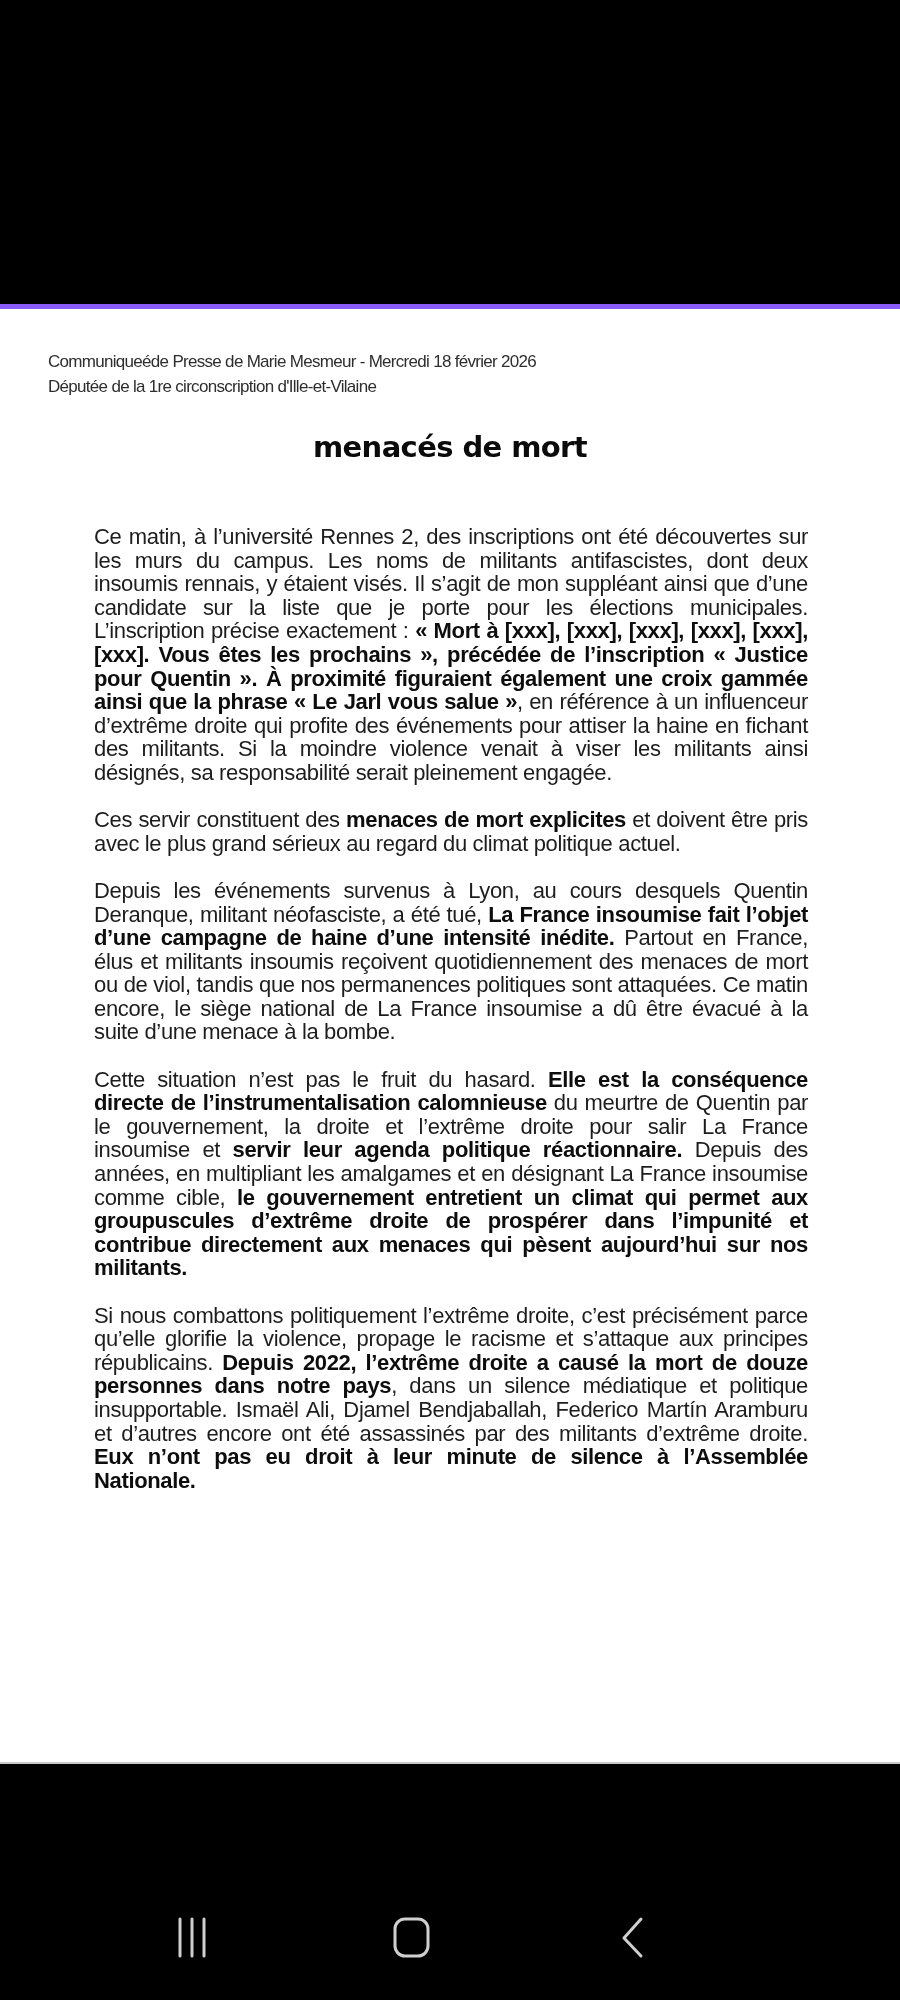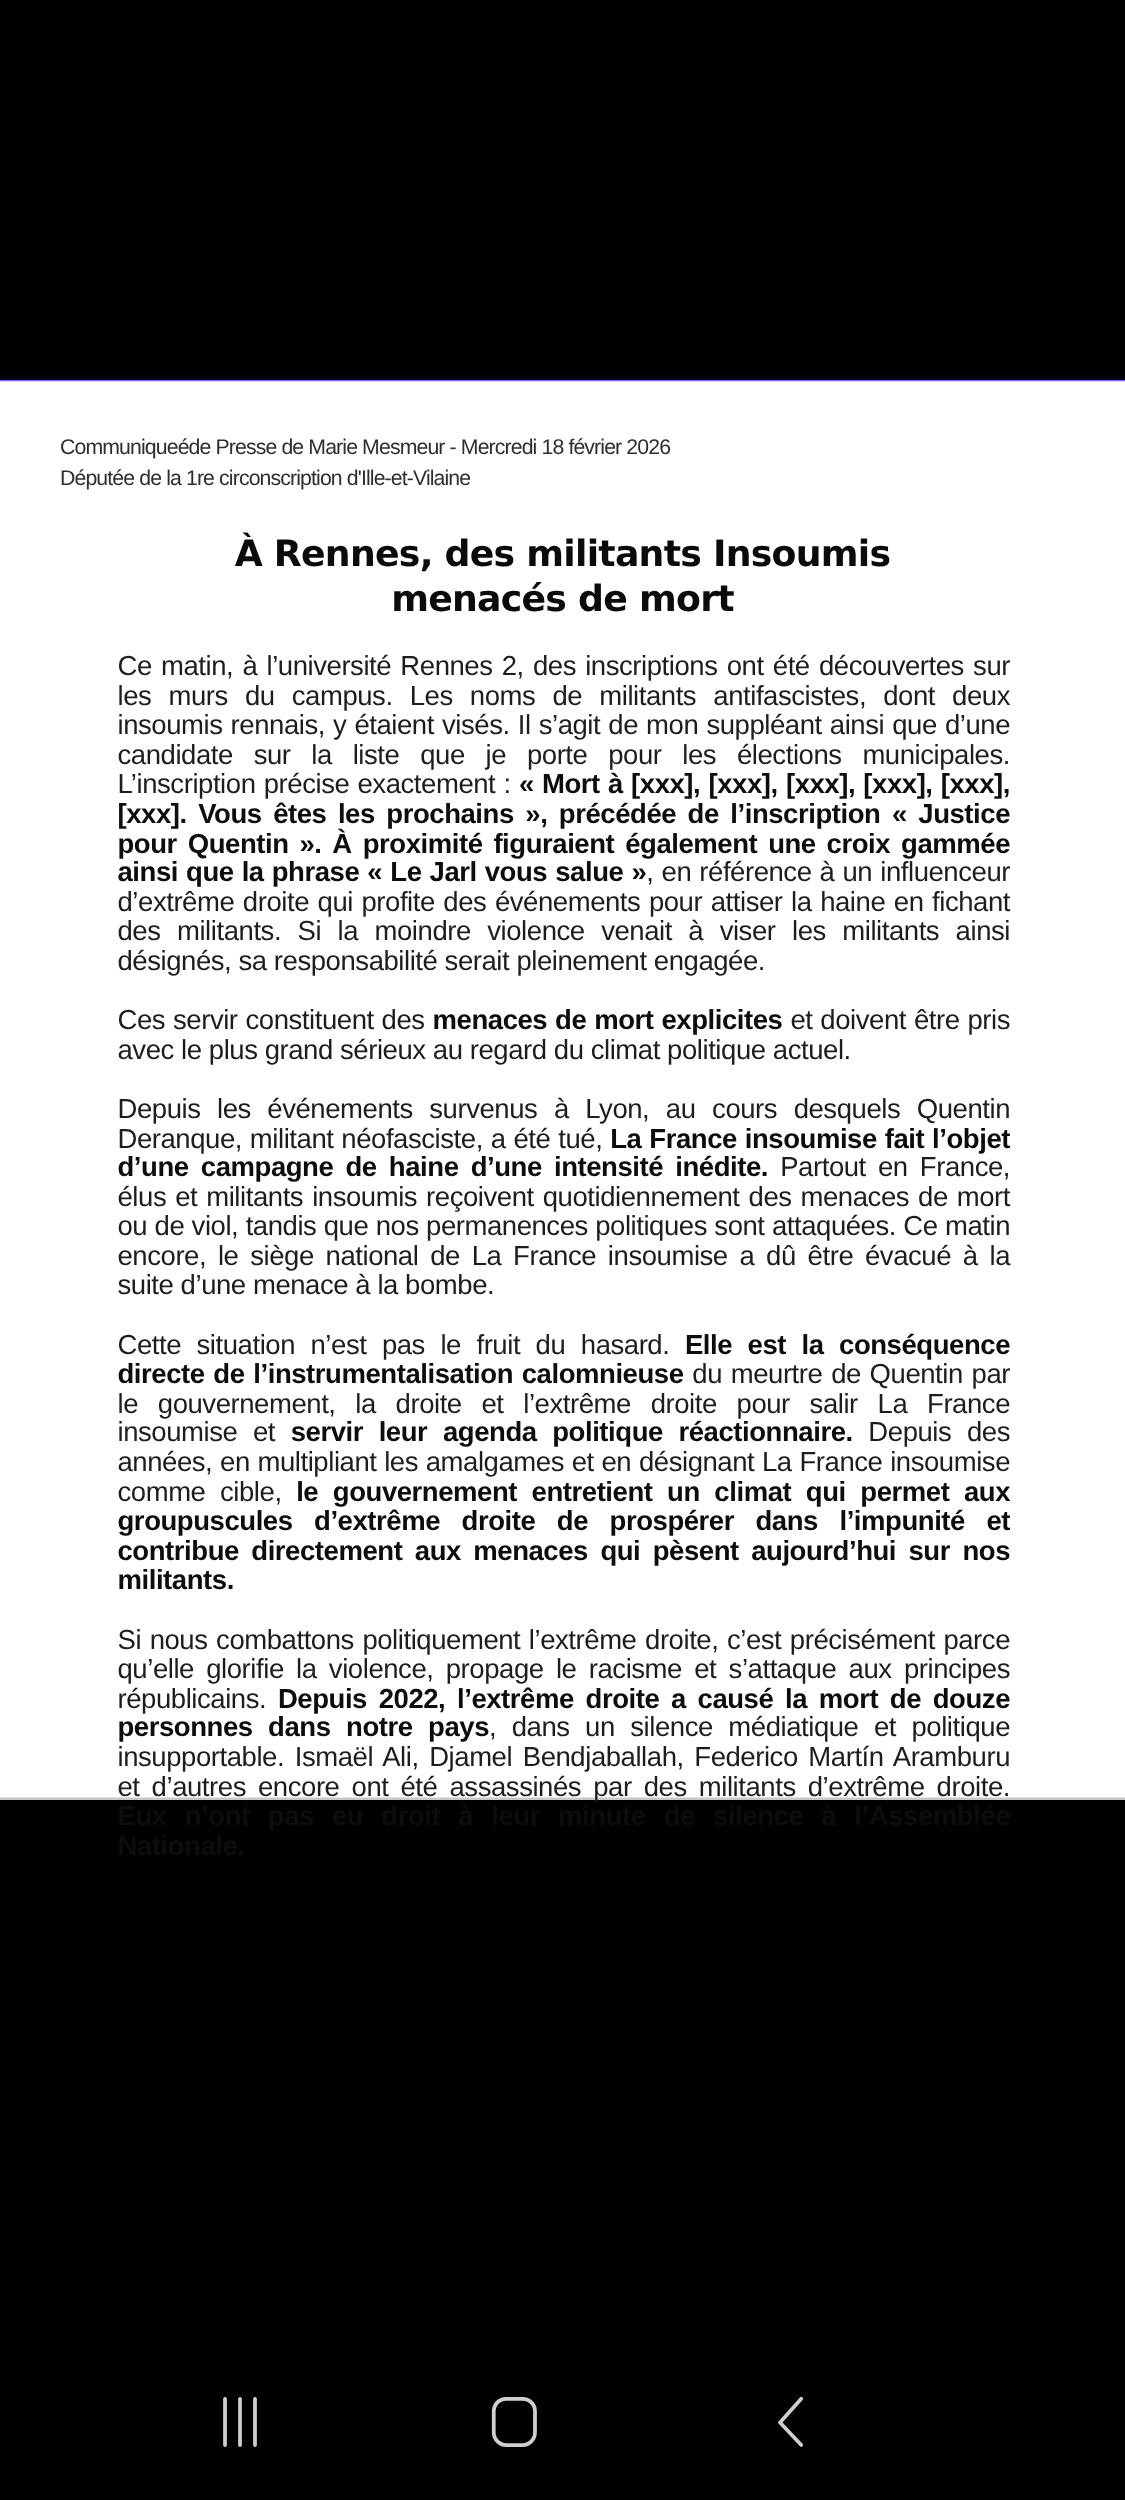--- a/index.html
+++ b/index.html
@@ -1,22 +1,22 @@
 <!DOCTYPE html>
 <html><head>
 <meta charset="utf-8">
 <style>
   html, body { margin:0; padding:0; }
   body {
     width:900px; height:2000px; background:#000; position:relative; overflow:hidden;
     font-family:"Liberation Sans", "DejaVu Sans", sans-serif;
   }
   .doc {
-    position:absolute; left:0; top:304px; width:900px; height:1136px;
-    background:#fff; border-top:1px solid #8b5cf6; border-bottom:2px solid #c8c8c8;
+    position:absolute; left:0; top:304px; width:900px; height:1460px;
+    background:#fff; border-top:5px solid #8b5cf6; border-bottom:2px solid #c8c8c8;
     box-sizing:border-box;
   }
   .header {
     position:absolute; left:48px; top:40px; color:#2e2e2e;
     font-family:"Liberation Sans Narrow","Liberation Sans", sans-serif;
     font-size:17px; line-height:25px; letter-spacing:-0.7px;
   }
   .header div { white-space:nowrap; }
   .title {
     position:absolute; left:0; width:900px; top:120px; text-align:center;
@@ -39,21 +39,20 @@
 </style>
 </head>
 <body>
 
 <div class="doc">
   <div class="header">
     <div>Communiqueéde Presse de Marie Mesmeur -  Mercredi 18 février 2026</div>
     <div>Députée de la 1re circonscription d'Ille-et-Vilaine</div>
   </div>
   <div class="title">
-    <div>À Rennes, des militants Insoumis</div>
     <div>menacés de mort</div>
   </div>
   <div class="body" id="doc-body">
       <p><span>Ce matin, à l’université Rennes 2, des inscriptions ont été découvertes sur les murs du campus. Les noms de militants antifascistes, dont deux insoumis rennais, y étaient visés. Il s’agit de mon suppléant ainsi que d’une candidate sur la liste que je porte pour les élections municipales. L’inscription précise exactement : </span><b>« Mort à [xxx], [xxx], [xxx], [xxx], [xxx], [xxx]. Vous êtes les prochains », précédée de l’inscription « Justice pour Quentin ». À proximité figuraient également une croix gammée ainsi que la phrase « Le Jarl vous salue »</b><span>, en référence à un influenceur d’extrême droite qui profite des événements pour attiser la haine en fichant des militants. Si la moindre violence venait à viser les militants ainsi désignés, sa responsabilité serait pleinement engagée.</span></p>
       <p><span>Ces servir constituent des </span><b>menaces de mort explicites</b><span> et doivent être pris avec le plus grand sérieux au regard du climat politique actuel.</span></p>
       <p><span>Depuis les événements survenus à Lyon, au cours desquels Quentin Deranque, militant néofasciste, a été tué, </span><b>La France insoumise fait l’objet d’une campagne de haine d’une intensité inédite.</b><span> Partout en France, élus et militants insoumis reçoivent quotidiennement des menaces de mort ou de viol, tandis que nos permanences politiques sont attaquées. Ce matin encore, le siège national de La France insoumise a dû être évacué à la suite d’une menace à la bombe.</span></p>
       <p><span>Cette situation n’est pas le fruit du hasard. </span><b>Elle est la conséquence directe de l’instrumentalisation calomnieuse</b><span> du meurtre de Quentin par le gouvernement, la droite et l’extrême droite pour salir La France insoumise et </span><b>servir leur agenda politique réactionnaire.</b><span> Depuis des années, en multipliant les amalgames et en désignant La France insoumise comme cible, </span><b>le gouvernement entretient un climat qui permet aux groupuscules d’extrême droite de prospérer dans l’impunité et contribue directement aux menaces qui pèsent aujourd’hui sur nos militants.</b></p>
       <p><span>Si nous combattons politiquement l’extrême droite, c’est précisément parce qu’elle glorifie la violence, propage le racisme et s’attaque aux principes républicains. </span><b>Depuis 2022, l’extrême droite a causé la mort de douze personnes dans notre pays</b><span>, dans un silence médiatique et politique insupportable. Ismaël Ali, Djamel Bendjaballah, Federico Martín Aramburu et d’autres encore ont été assassinés par des militants d’extrême droite. </span><b>Eux n’ont pas eu droit à leur minute de silence à l’Assemblée Nationale.</b></p>
     </div>
 </div>

